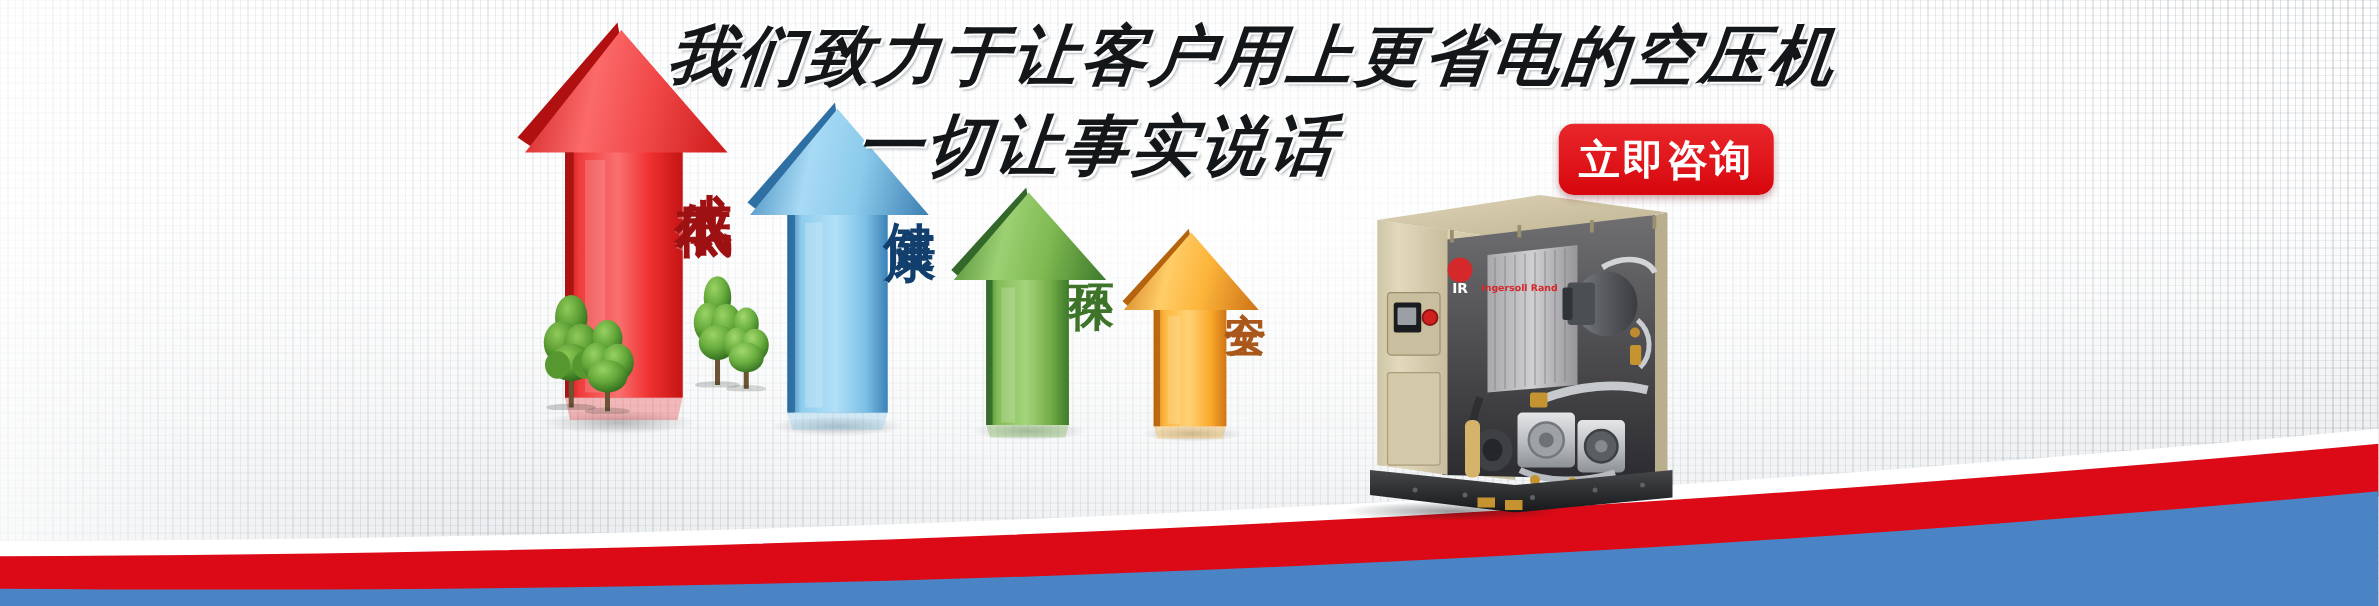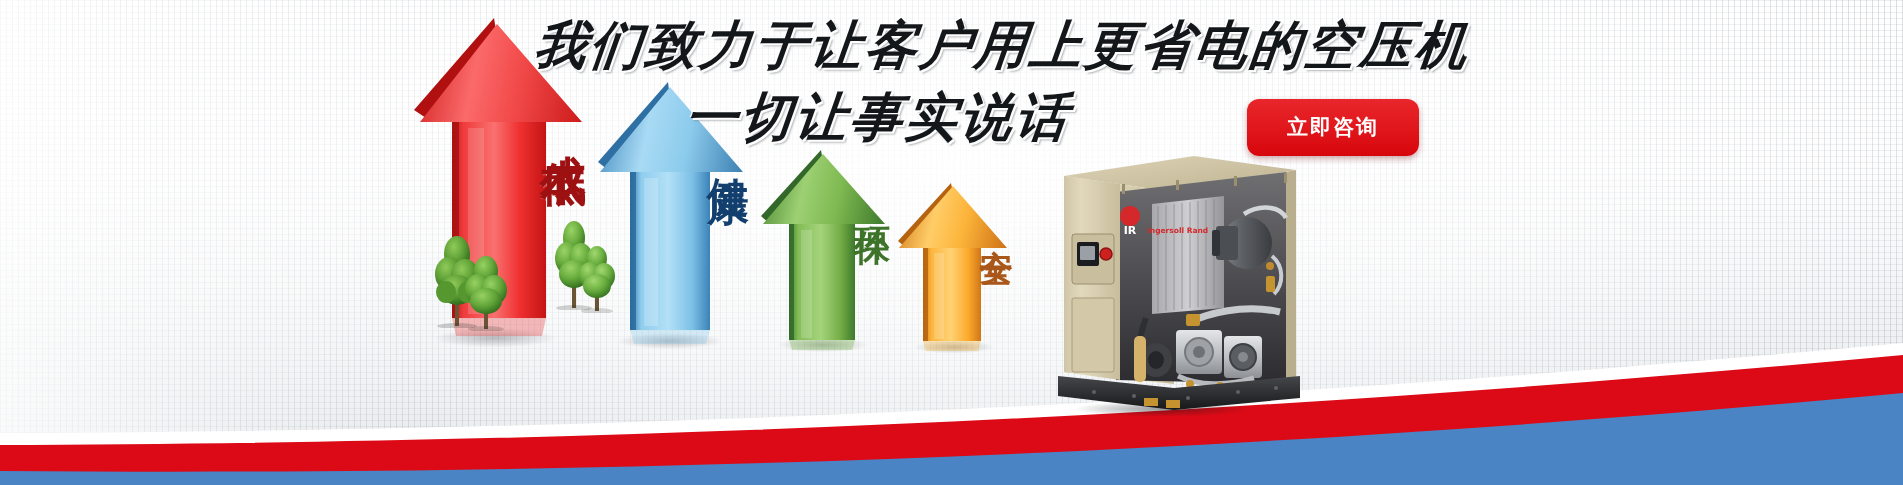--- a/index.html
+++ b/index.html
@@ -73,21 +73,21 @@
     border-radius:12px;
     box-shadow:0 3px 6px rgba(120,20,20,.35);
     display:flex; align-items:center; justify-content:center;
     z-index:8;
     cursor:pointer;
   }
   .cta-label{
     color:#ffffff;
     font-family:"DejaVu Sans", sans-serif;
     font-weight:bold;
-    font-size:21px;
+    font-size:33px;
     letter-spacing:2px;
     line-height:1;
     text-align:right;
   }
 
   
   .arrow{ position:absolute; z-index:5; }
   .arrow svg{ display:block; overflow:visible; }
   .arrow-label{
     position:absolute;
@@ -114,21 +114,21 @@
   #arrow-orange.arrow , #arrow-orange .arrow-label{ }
   #arrow-orange .arrow-label{ top:40px; font-size:33px; color:#a9571a; text-shadow:1px 1px 0 rgba(255,255,255,.25); }
 
   
   .tree{ position:absolute; z-index:6; }
   .tree svg{ display:block; }
 
   
   .machine{
     position:absolute;
-    left:1048px; top:148px;
+    left:1086px; top:148px;
     width:255px; height:262px;
     z-index:7;
   }
   .machine svg{ display:block; }
 
   
   .machine-shadow{
     position:absolute; left:1040px; top:398px;
     width:245px; height:22px;
     background:radial-gradient(ellipse 50% 50% at 50% 50%, rgba(20,25,30,.45), rgba(20,25,30,0) 72%);

